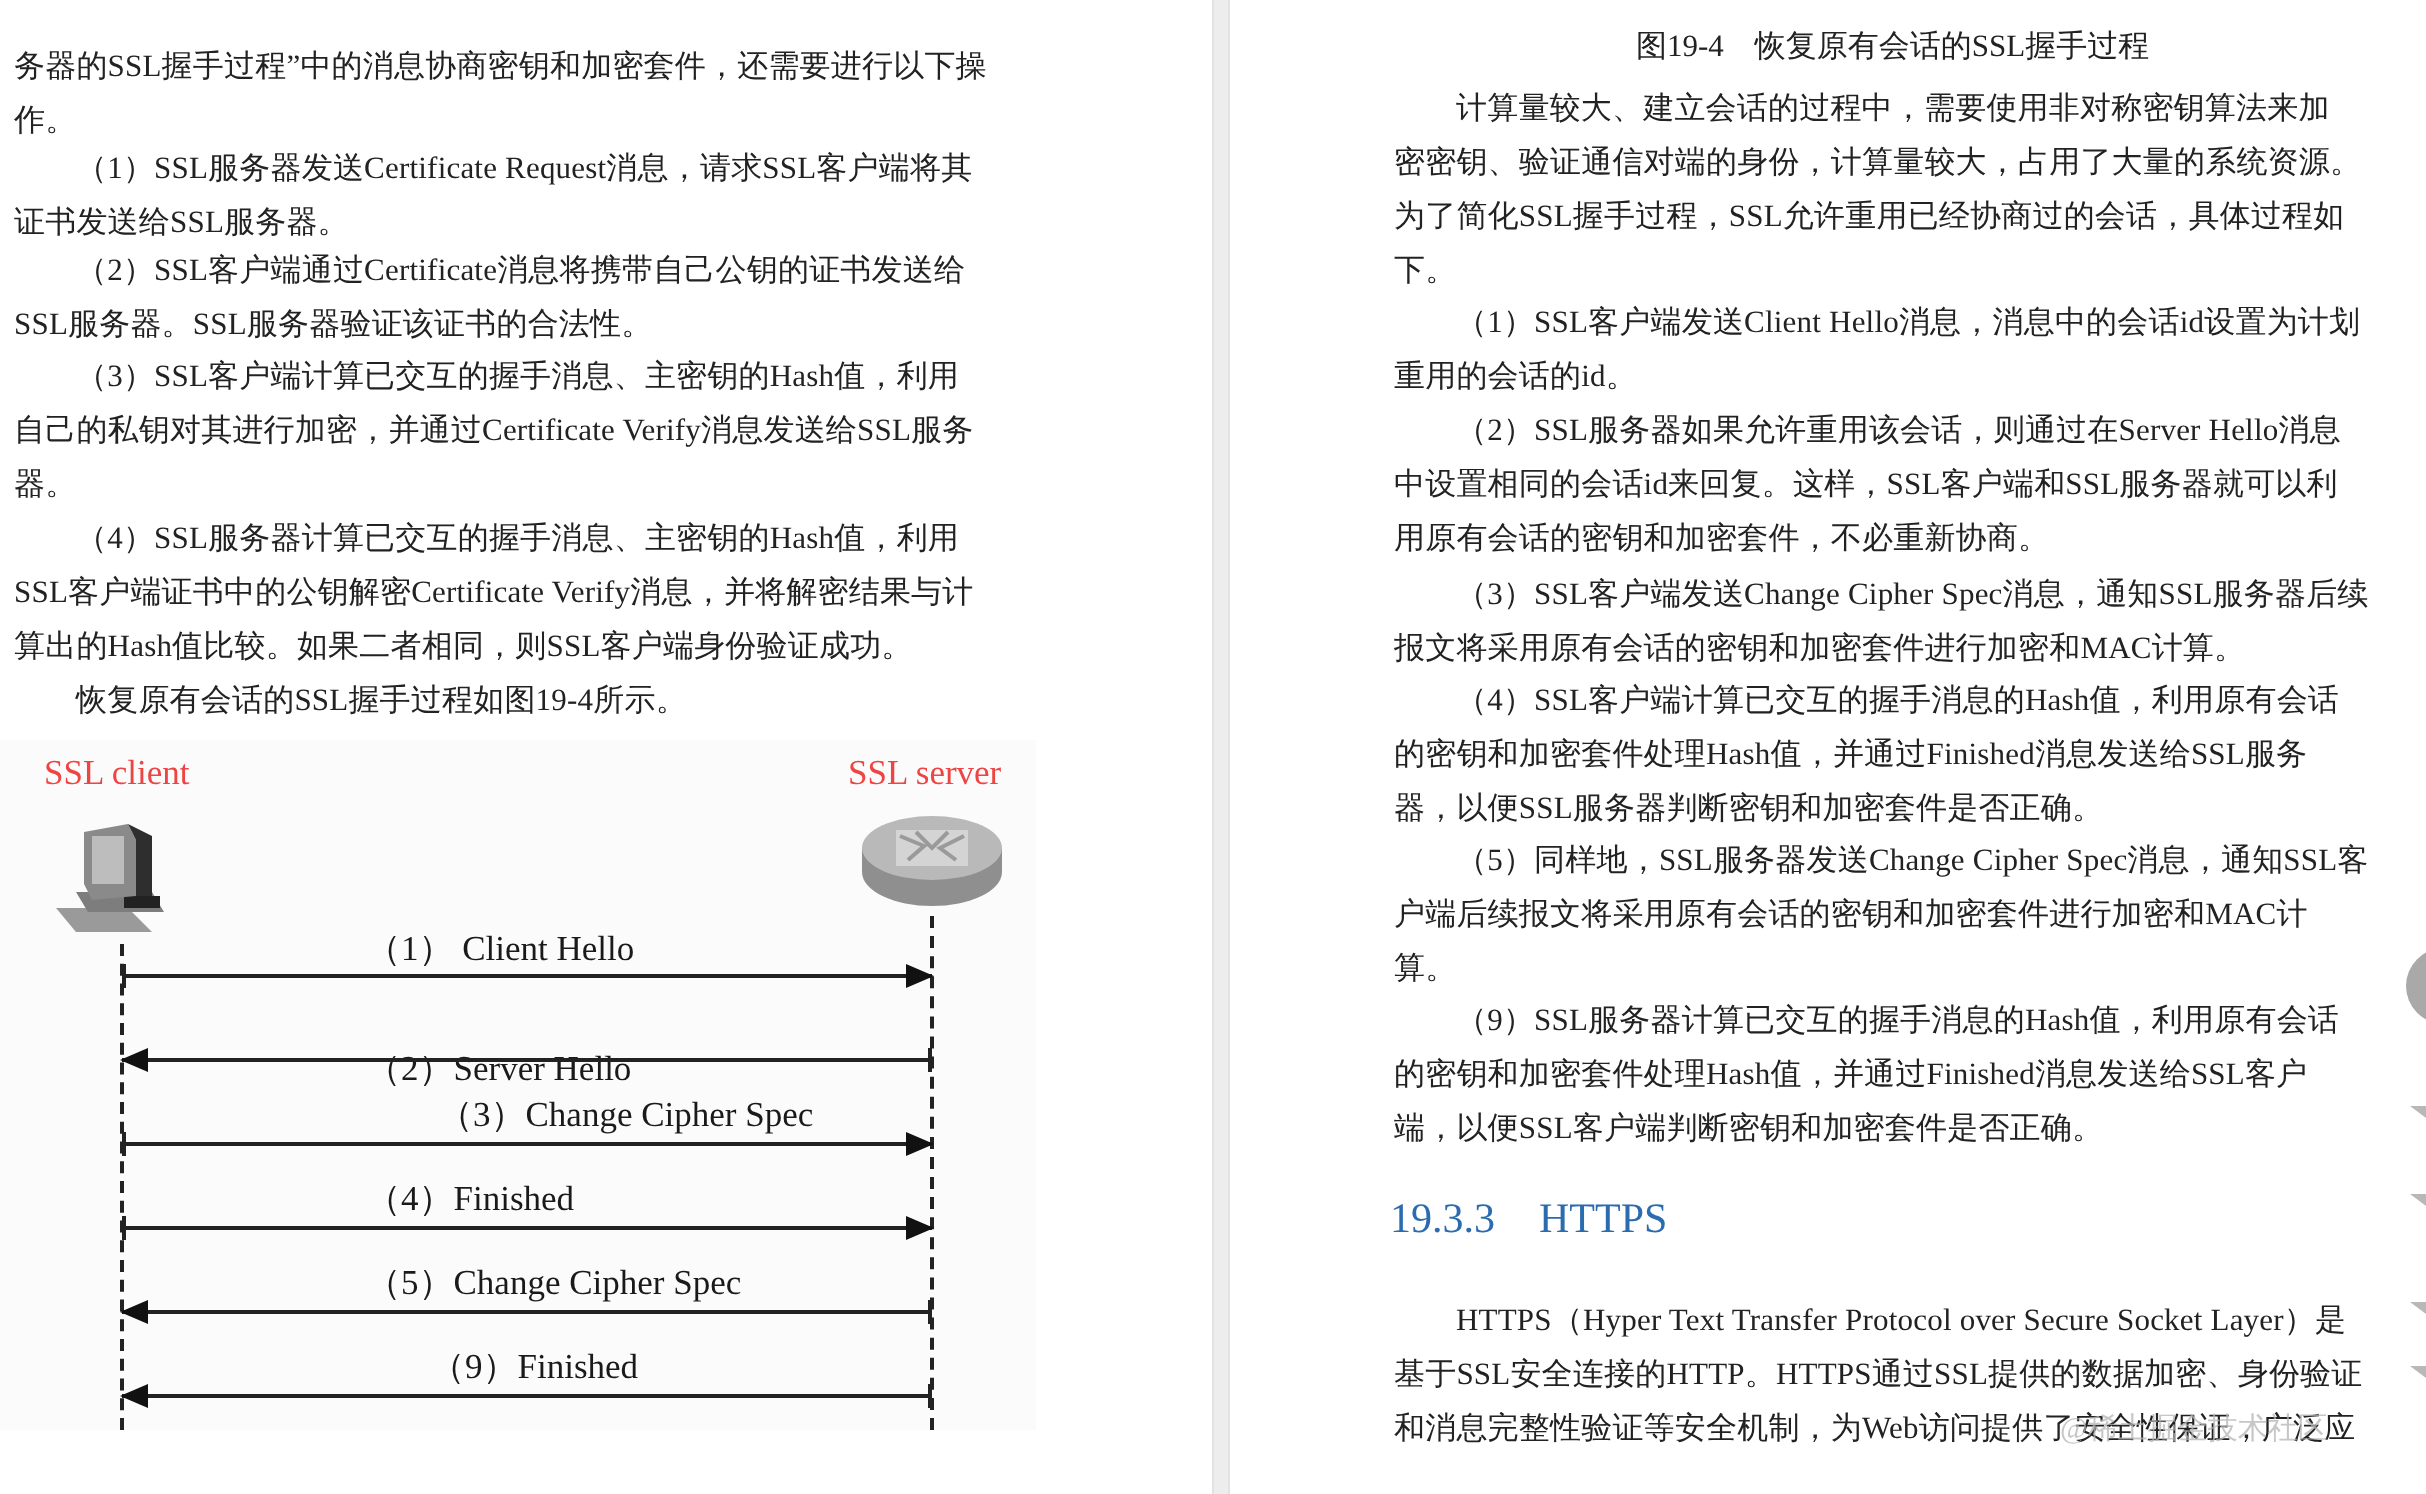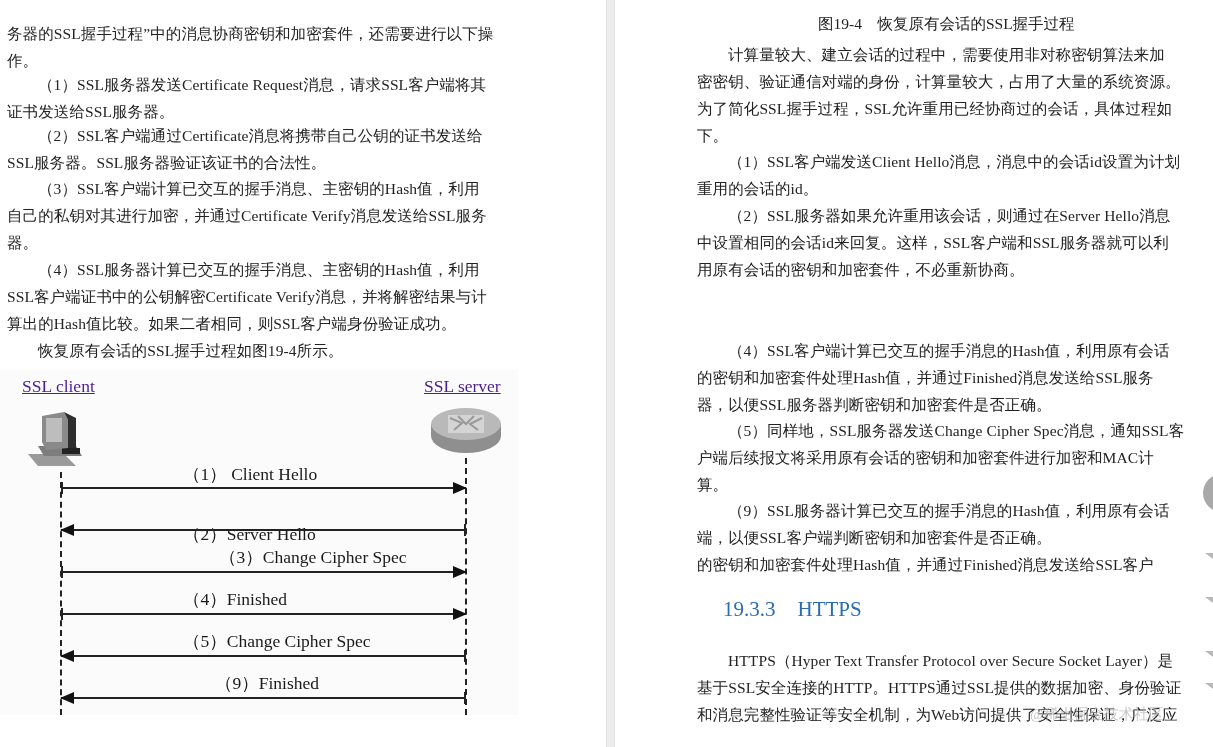--- a/index.html
+++ b/index.html
@@ -8,25 +8,25 @@
   .page { position:absolute; top:0; height:747px; background:#fff; overflow:hidden; }
   #left-page { left:0; width:606px; }
   #gutter { position:absolute; left:606px; top:0; width:9px; height:747px; background:#ededed; border-left:1px solid #e2e2e2; border-right:1px solid #e2e2e2; }
   #right-page { left:615px; width:724px; }
   .para { position:absolute; font-size:15.5px; line-height:27px; letter-spacing:0.1px; white-space:nowrap; }
   .line { display:block; height:27px; }
   .indent { padding-left:31px; }
   #left-page .para { left:7px; }
   #right-page .para { left:82px; }
   .caption { position:absolute; font-size:15.5px; line-height:27px; white-space:nowrap; }
-  .heading { position:absolute; font-size:21px; color:#2b6cb0; white-space:nowrap;margin-left:28px; }
+  .heading { position:absolute; font-size:21px; color:#2b6cb0; white-space:nowrap; }
   .heading .num { margin-right:22px; }
   
   #figure { position:absolute; left:0; top:370px; width:518px; height:345px; background:#fbfbfb; }
-  .node-label { position:absolute; font-size:17.5px; color:#4c1d95; white-space:nowrap;text-decoration:underline; }
+  .node-label { position:absolute; font-size:17.5px; color:#ef4444; white-space:nowrap; }
   .lifeline { position:absolute; width:0; border-left:2px dashed #222; }
   .msg-label { position:absolute; font-size:17.5px; color:#1a1a1a; white-space:nowrap; }
   .arrow { position:absolute; height:2px; background:#222; }
   .arrow .head-r { position:absolute; right:-1px; top:-5px; width:0; height:0; border-left:14px solid #111; border-top:6px solid transparent; border-bottom:6px solid transparent; }
   .arrow .head-l { position:absolute; left:-1px; top:-5px; width:0; height:0; border-right:14px solid #111; border-top:6px solid transparent; border-bottom:6px solid transparent; }
   .arrow .tick-l { position:absolute; left:0; top:-5px; width:2px; height:12px; background:#222; }
   .arrow .tick-r { position:absolute; right:0; top:-5px; width:2px; height:12px; background:#222; }
   
   #float-button { position:absolute; left:1203px; top:474px; width:38px; height:38px; border-radius:50%; background:#a9a9a9; }
   .edge-mark { position:absolute; left:1205px; width:0; height:0; border-left:8px solid transparent; border-top:6px solid #b8b8b8; }
@@ -146,37 +146,41 @@
     <span class="line indent">（1）SSL客户端发送Client Hello消息，消息中的会话id设置为计划</span>
     <span class="line">重用的会话的id。</span>
   </div>
 
   <div class="para" style="top:202px;">
     <span class="line indent">（2）SSL服务器如果允许重用该会话，则通过在Server Hello消息</span>
     <span class="line">中设置相同的会话id来回复。这样，SSL客户端和SSL服务器就可以利</span>
     <span class="line">用原有会话的密钥和加密套件，不必重新协商。</span>
   </div>
 
+  <div class="para" style="top:284px;">
+    <span class="line indent">（3）SSL客户端发送Change Cipher Spec消息，通知SSL服务器后续</span>
+    <span class="line">报文将采用原有会话的密钥和加密套件进行加密和MAC计算。</span>
+  </div>
 
   <div class="para" style="top:337px;">
     <span class="line indent">（4）SSL客户端计算已交互的握手消息的Hash值，利用原有会话</span>
     <span class="line">的密钥和加密套件处理Hash值，并通过Finished消息发送给SSL服务</span>
     <span class="line">器，以便SSL服务器判断密钥和加密套件是否正确。</span>
   </div>
 
   <div class="para" style="top:417px;">
     <span class="line indent">（5）同样地，SSL服务器发送Change Cipher Spec消息，通知SSL客</span>
     <span class="line">户端后续报文将采用原有会话的密钥和加密套件进行加密和MAC计</span>
     <span class="line">算。</span>
   </div>
 
   <div class="para" style="top:497px;">
     <span class="line indent">（9）SSL服务器计算已交互的握手消息的Hash值，利用原有会话</span>
+    <span class="line">的密钥和加密套件处理Hash值，并通过Finished消息发送给SSL客户</span>
     <span class="line">端，以便SSL客户端判断密钥和加密套件是否正确。</span>
-    <span class="line">的密钥和加密套件处理Hash值，并通过Finished消息发送给SSL客户</span>
   </div>
 
   <div class="heading" style="left:80px; top:597px;">
     <span class="num">19.3.3</span><span>HTTPS</span>
   </div>
 
   <div class="para" style="top:647px;">
     <span class="line indent">HTTPS（Hyper Text Transfer Protocol over Secure Socket Layer）是</span>
     <span class="line">基于SSL安全连接的HTTP。HTTPS通过SSL提供的数据加密、身份验证</span>
     <span class="line">和消息完整性验证等安全机制，为Web访问提供了安全性保证，广泛应</span>

